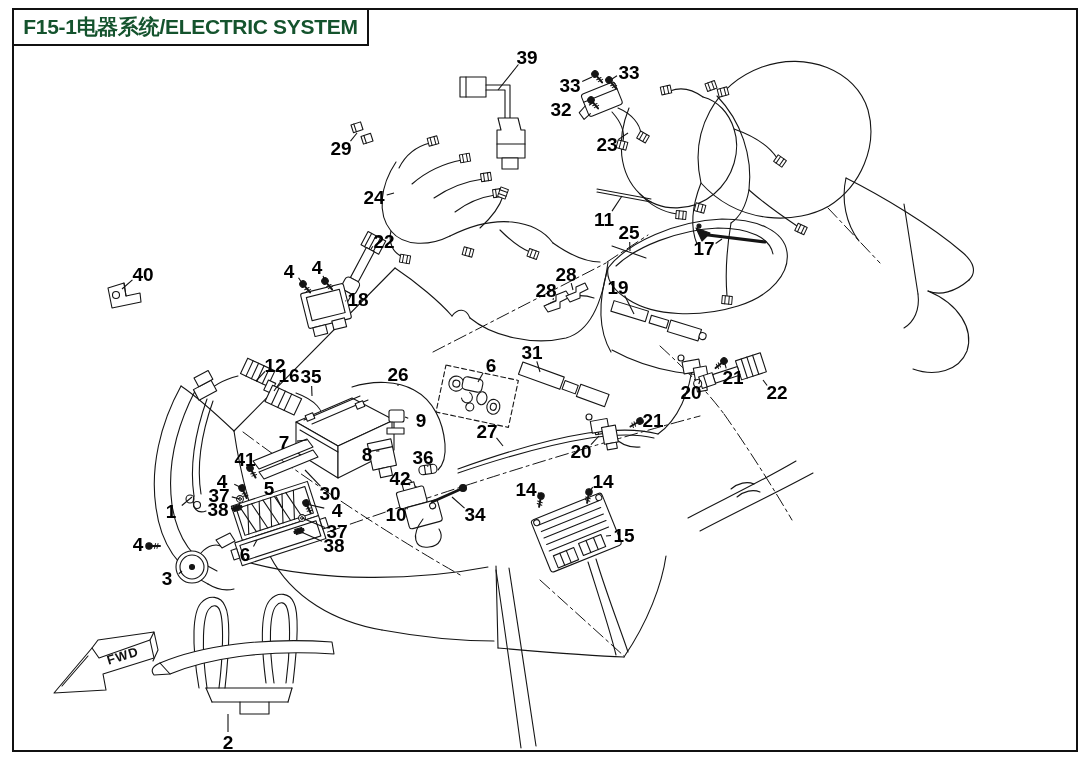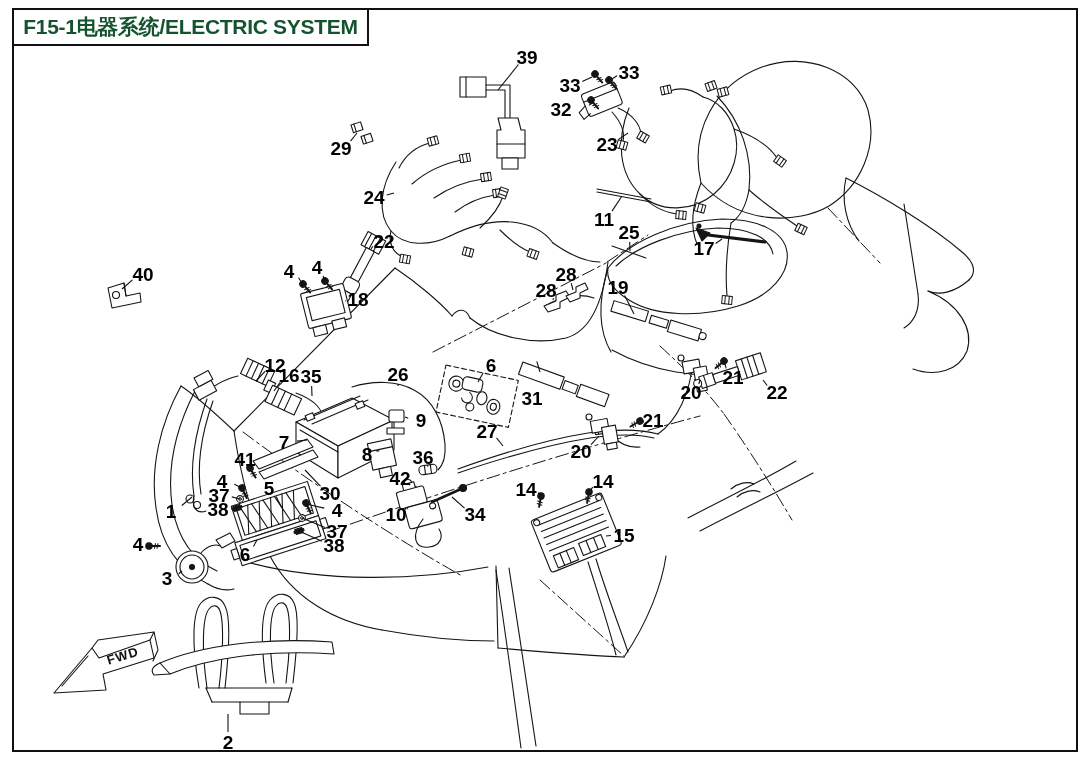--- a/index.html
+++ b/index.html
@@ -512,21 +512,21 @@
       <div class="callout" style="left: 317px; top: 267px;">4</div>
       <div class="callout" style="left: 358px; top: 299px;">18</div>
       <div class="callout" style="left: 546px; top: 290px;">28</div>
       <div class="callout" style="left: 566px; top: 274px;">28</div>
       <div class="callout" style="left: 618px; top: 287px;">19</div>
       <div class="callout" style="left: 275px; top: 365px;">12</div>
       <div class="callout" style="left: 289px; top: 375px;">16</div>
       <div class="callout" style="left: 311px; top: 376px;">35</div>
       <div class="callout" style="left: 398px; top: 374px;">26</div>
       <div class="callout" style="left: 491px; top: 365px;">6</div>
-      <div class="callout" style="left: 532px; top: 352px; margin-top: 46px;">31</div>
+      <div class="callout" style="left: 532px; top: 352px;">31</div>
       <div class="callout" style="left: 691px; top: 392px;">20</div>
       <div class="callout" style="left: 733px; top: 377px;">21</div>
       <div class="callout" style="left: 777px; top: 392px;">22</div>
       <div class="callout" style="left: 421px; top: 420px;">9</div>
       <div class="callout" style="left: 284px; top: 442px;">7</div>
       <div class="callout" style="left: 367px; top: 454px;">8</div>
       <div class="callout" style="left: 423px; top: 457px;">36</div>
       <div class="callout" style="left: 487px; top: 431px;">27</div>
       <div class="callout" style="left: 245px; top: 459px;">41</div>
       <div class="callout" style="left: 400px; top: 478px;">42</div>

